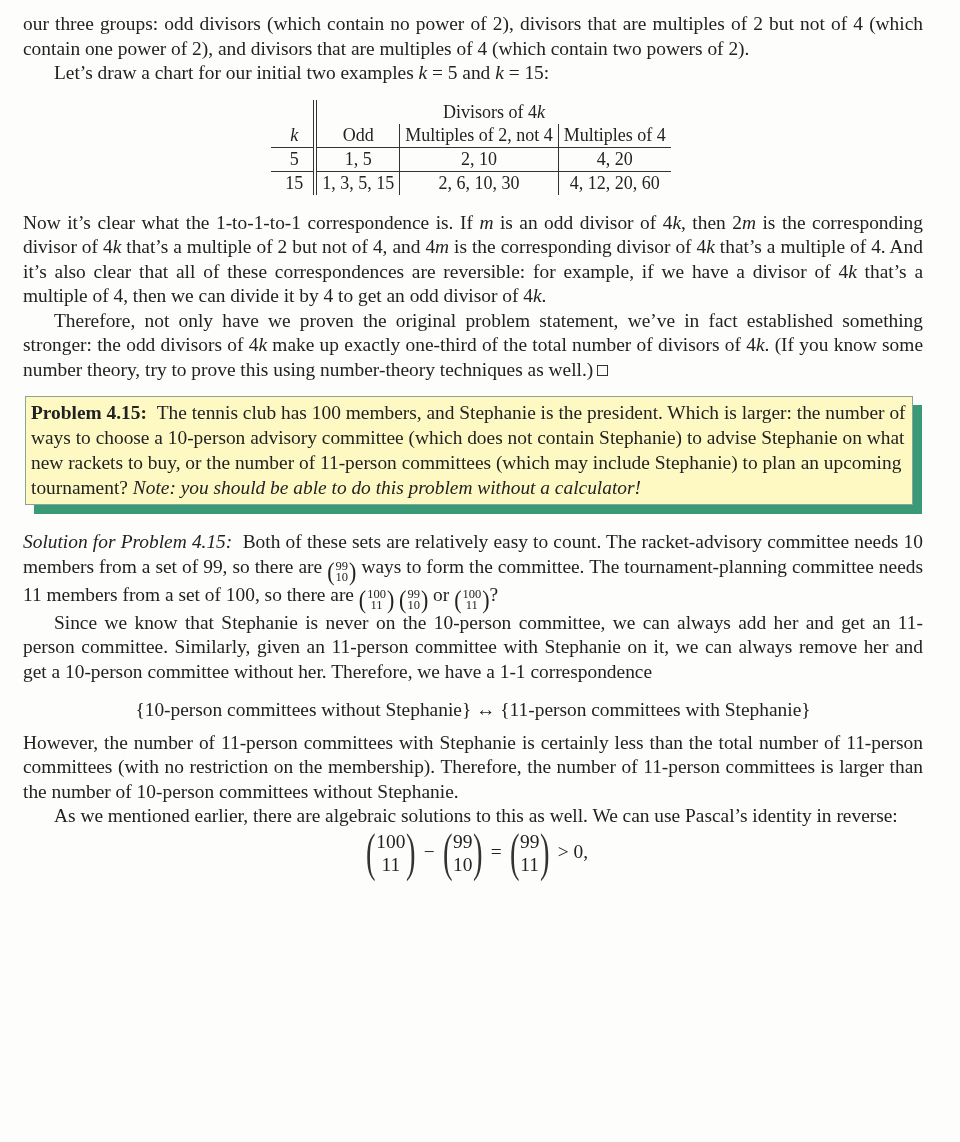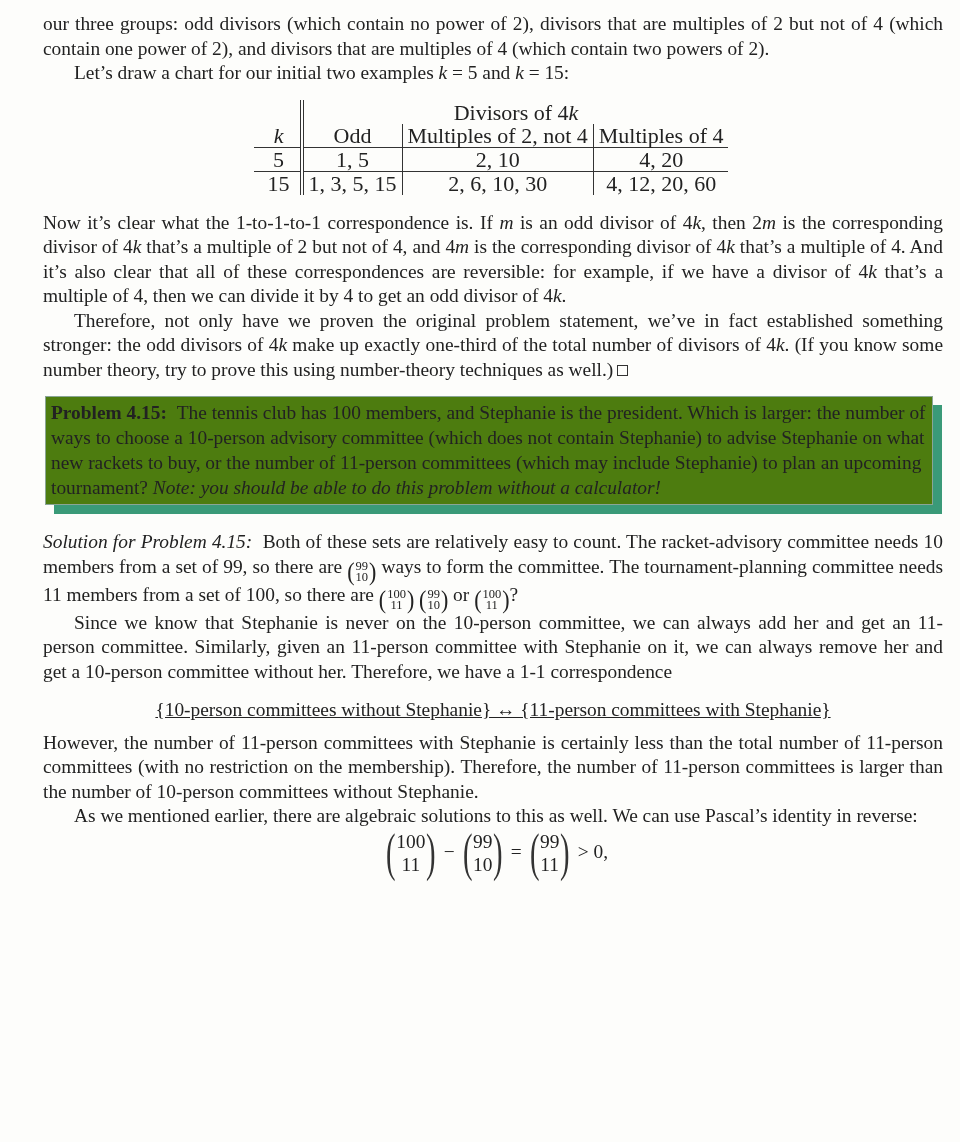--- a/index.html
+++ b/index.html
@@ -5,61 +5,61 @@
   html, body { margin: 0; padding: 0; }
   body {
     width: 960px; height: 1142px; overflow: hidden;
     background: #fdfdfb;
     color: #222;
     font-family: "Liberation Serif", "DejaVu Serif", serif;
     font-size: 19.4px;
     line-height: 24.5px;
     position: relative;
   }
-  .page { position: absolute; left: 43px; top: 12px; width: 900px; }
+  .page { position: absolute; left: 23px; top: 12px; width: 900px; }
   p { margin: 0; text-align: justify; text-align-last: left; }
   .indent { text-indent: 31px; }
   .gap { margin-top: 0; }
   i.m { font-style: italic; }
 
   
   .tbl-wrap { display: flex; justify-content: center; margin-top: 14px; margin-left: -4px; }
-  table.div { border-collapse: collapse; font-size: 22px; line-height: 23px; }
+  table.div { border-collapse: collapse; font-size: 18px; line-height: 23px; }
   table.div td, table.div th { font-weight: normal; padding: 0 5px; text-align: center; white-space: nowrap; }
   table.div .kcol { border-right: 4px double #333; padding: 0 10px 0 14px; }
   table.div .sep { border-left: 1px solid #333; }
   table.div tr.hdr2 td { border-bottom: 1px solid #333; }
   table.div tr.row1 td { border-bottom: 1px solid #333; }
   table.div tr.top td { padding-top: 1px; }
 
   
   .prob-outer { position: relative; margin-top: 14px; margin-left: 2px; width: 888px; }
   .prob-shadow {
     position: absolute; left: 9px; top: 9px; right: -9px; bottom: -9px;
     background: #3a9a78;
   }
   .prob {
     position: relative;
-    background: #4d7c0f;
+    background: #fef9c3;
     border: 1px solid #8aa596;
     padding: 3px 6px 4px 5px;
     line-height: 25px;
   }
   .prob b { font-weight: bold; }
 
   
   .binom {
     display: inline-flex; align-items: center; vertical-align: -6px;
     font-size: 19px; line-height: 1;
   }
   .binom .par { font-size: 22px; transform: scaleY(1.15); display: inline-block; }
   .binom .stack { display: inline-flex; flex-direction: column; align-items: center; font-size: 12.5px; line-height: 11px; padding: 0 1px; }
 
   
-  .display { text-align: center; margin-top: 14px; text-decoration: underline; }
+  .display { text-align: center; margin-top: 14px; }
   .eq { display: flex; justify-content: center; align-items: center; margin-top: -2px; margin-left: 8px; font-size: 19.4px; }
   .bbig { display: inline-flex; align-items: center; }
   .bbig .lp, .bbig .rp { font-size: 52px; line-height: 52px; font-weight: 100; transform: scaleX(0.55); display: inline-block; color: #333; }
   .bbig .stk { display: inline-flex; flex-direction: column; align-items: center; line-height: 23px; margin: 0 -3px; }
   .op { margin: 0 4px; }
   .qed { display: inline-block; width: 9px; height: 9px; border: 1px solid #333; vertical-align: 0px; margin-left: 4px; }
 </style>
 </head>
 <body>
 

